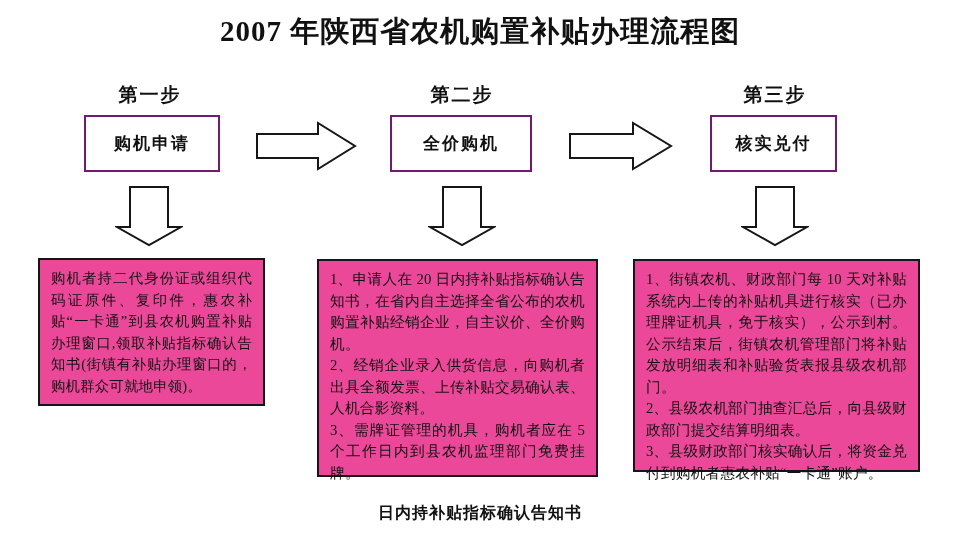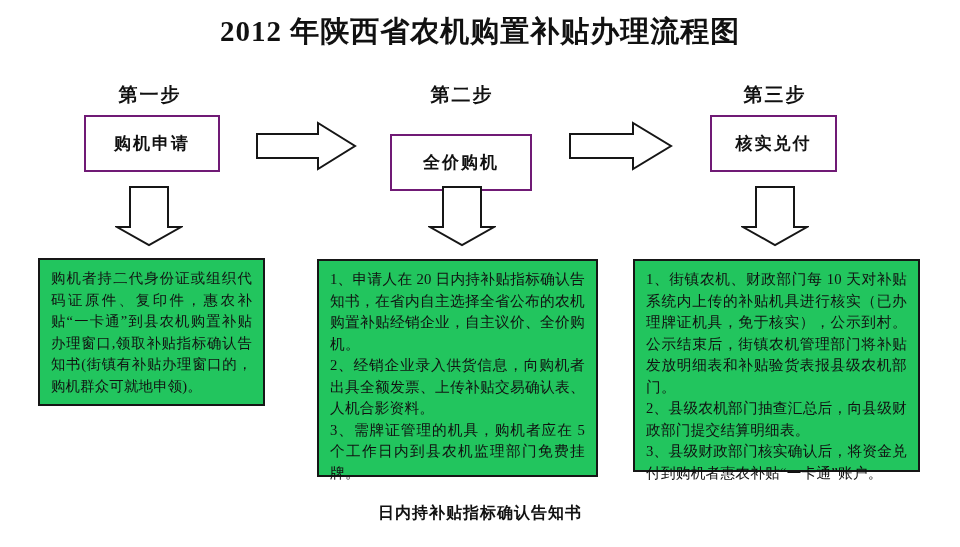--- a/index.html
+++ b/index.html
@@ -18,45 +18,45 @@
   .node-box {
     position:absolute; top:115px; height:57px; box-sizing:border-box;
     border:2px solid #701a75; background:#ffffff;
     display:flex; align-items:center; justify-content:center;
     font-size:17px; font-weight:700; letter-spacing:2px;
   }
   .arrow { position:absolute; }
   .arrow svg { display:block; }
   .detail-box {
     position:absolute; box-sizing:border-box; border:2px solid #161616;
-    background:#22c55e; padding:8px 11px; font-size:14.7px; line-height:21.5px;
+    background:#ec4899; padding:8px 11px; font-size:14.7px; line-height:21.5px;
     text-align:justify; white-space:pre-line; letter-spacing:0.2px;
   }
   .detail-box.first { font-size:14.4px; }
   .footer {
     position:absolute; top:503px; left:0; width:100%; text-align:center;
     font-family:"Liberation Sans", sans-serif; font-size:16px; font-weight:700;
     letter-spacing:1px;
   }
 </style>
 </head>
 <body>
 
 <div class="page">
 
-  <h1 class="title">2012 年陕西省农机购置补贴办理流程图</h1>
+  <h1 class="title">2007 年陕西省农机购置补贴办理流程图</h1>
 
   <div class="step-label" style="left:80px;">第一步</div>
   <div class="step-label" style="left:392px;">第二步</div>
   <div class="step-label" style="left:705px;text-align:center;">第三步</div>
 
   <div class="node-box" style="left:84px;  width:136px;">
     <span>购机申请</span>
   </div>
-  <div class="node-box" style="left:390px; width:142px;margin-top:19px;">
+  <div class="node-box" style="left:390px; width:142px;">
     <span>全价购机</span>
   </div>
   <div class="node-box" style="left:710px; width:127px;text-align:center;">
     <span>核实兑付</span>
   </div>
 
   <div class="arrow" style="left:256px; top:121px;">
     <svg width="101" height="50" viewBox="0 0 101 50">
       <polygon points="1,13 62,13 62,2 99,25 62,48 62,37 1,37" fill="#ffffff" stroke="#161616" stroke-width="2"></polygon>
     </svg>

